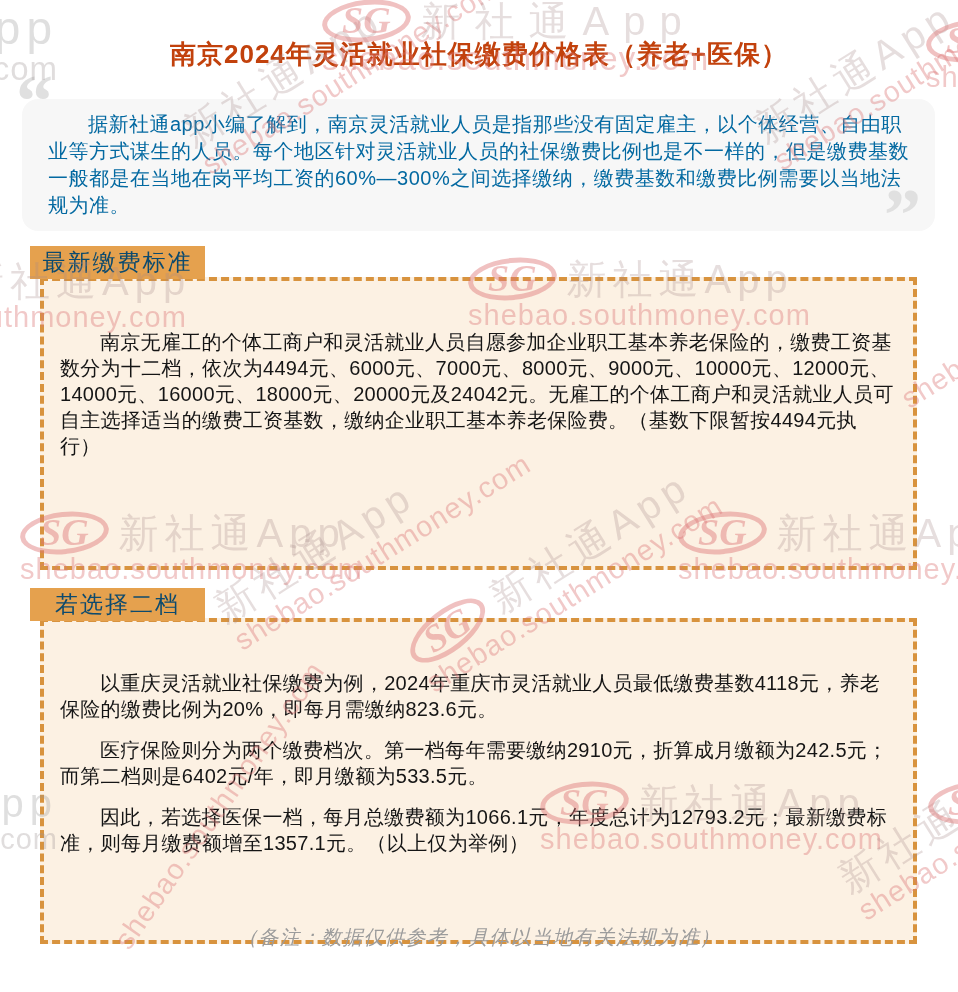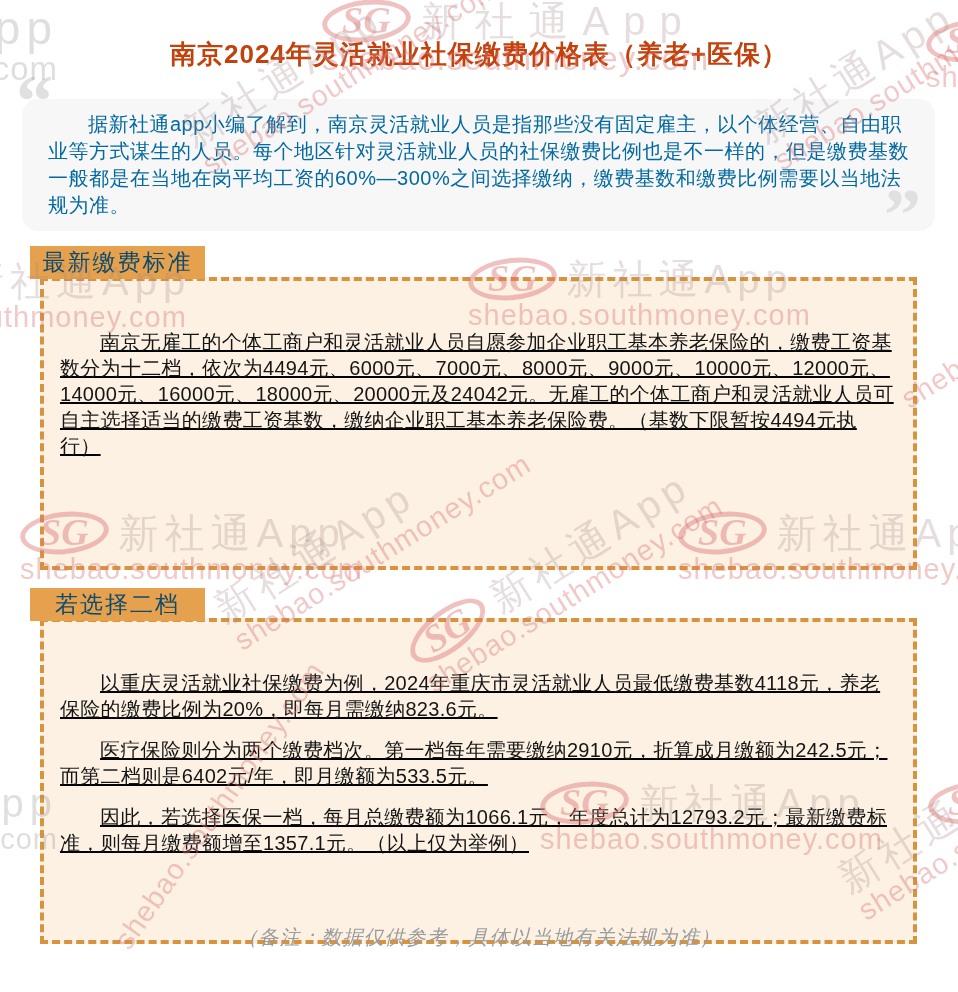--- a/index.html
+++ b/index.html
@@ -34,21 +34,20 @@
     color:#0c4a6e; font-size:23px; letter-spacing:2px; z-index:3;
     display:flex; align-items:center; justify-content:center;
   }
   #label1 { top:246px; }
   #label2 { top:588px; }
 
   .dashed-box {
     position:absolute; left:40px; width:877px; box-sizing:border-box;
     border:4px dashed #d8933e; background:#fcf1e3; z-index:1;
     padding:48px 16px 0 16px;
-    text-decoration:underline;
   }
   #box1 { top:277px; height:293px; }
   #box2 { top:618px; height:326px; }
   .dashed-box p {
     margin:0 0 15px; font-size:20px; line-height:26px; color:#151515;
     text-indent:2em; letter-spacing:.3px;
   }
 
   .footer-note {
     position:absolute; left:0; right:0; top:924px; text-align:center;

